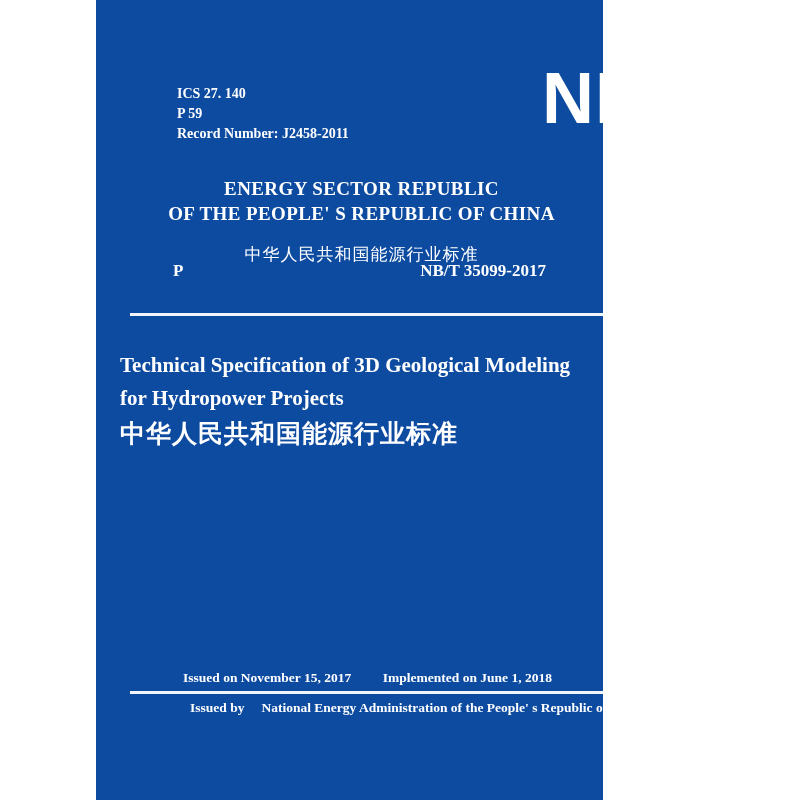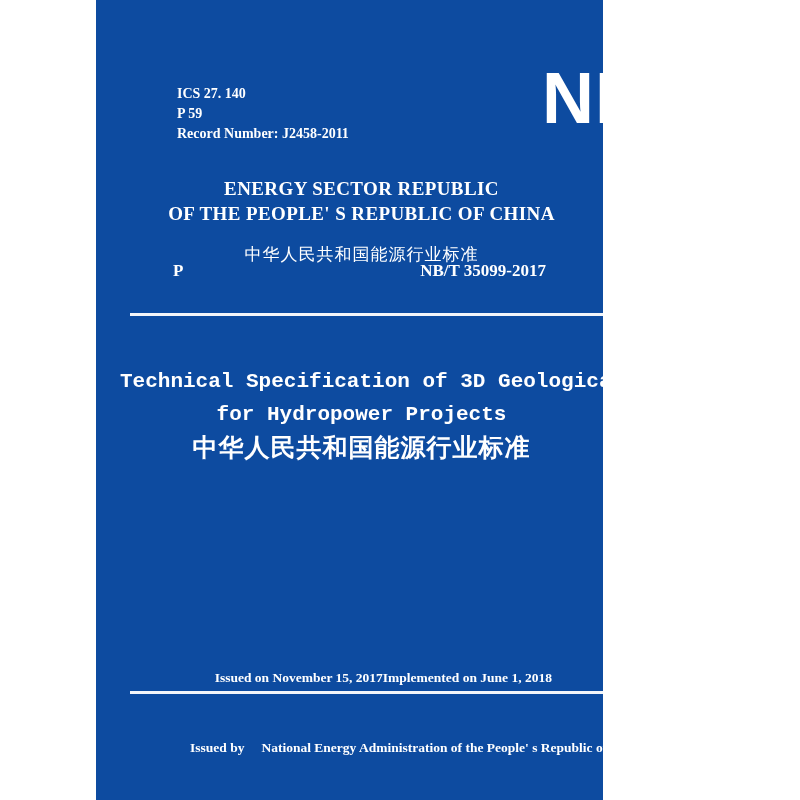--- a/index.html
+++ b/index.html
@@ -86,61 +86,58 @@
     right: 0;
     height: 3px;
     background: #f2f5f9;
   }
   .rule-top { top: 313px; }
   .rule-bottom { top: 691px; }
   .title-block {
     position: absolute;
     left: 24px;
     right: 0;
-    top: 365px;
-    text-align: center;
-    font-family: Liberation Mono, monospace;
+    top: 349px;
   }
   .title-en {
     font-size: 21px;
     line-height: 33px;
     font-weight: bold;
     white-space: nowrap;
   }
   .title-zh {
     font-size: 25px;
     line-height: 38px;
     font-weight: bold;
     letter-spacing: 1px;
     white-space: nowrap;
   }
   .dates-row {
     position: absolute;
     left: 87px;
     right: 51px;
     top: 670px;
     display: flex;
-    justify-content: flex-end;
+    justify-content: space-between;
     align-items: baseline;
     font-size: 13.5px;
     font-weight: bold;
     white-space: nowrap;
   }
   .issuer-row {
     position: absolute;
     left: 94px;
     right: 20px;
     top: 700px;
     display: flex;
     gap: 17px;
     align-items: baseline;
     font-size: 13.5px;
     font-weight: bold;
     white-space: nowrap;
-    margin-top: 40px;
   }
 </style>
 </head>
 <body>
 
 <div class="page">
   <div class="cover">
 
     <div class="ics-block">
       <div>ICS 27. 140</div>

